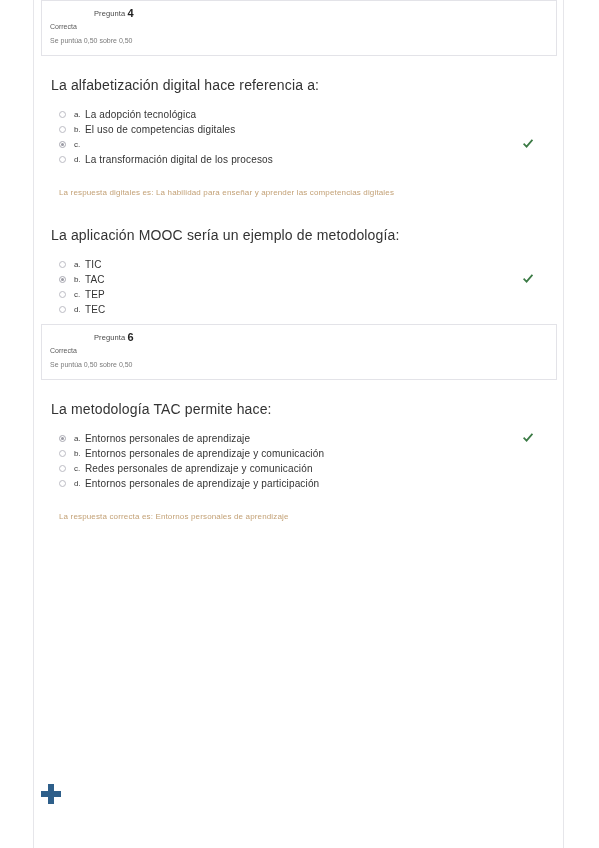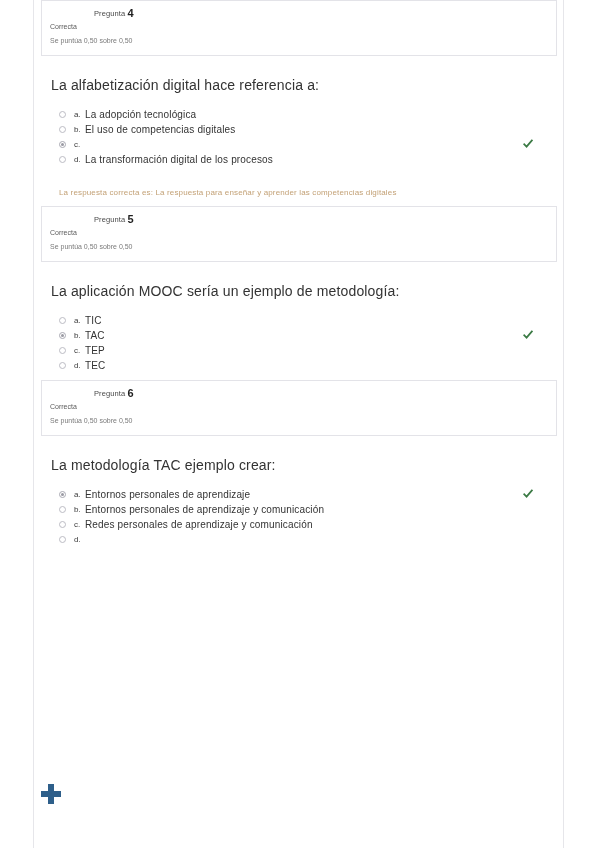--- a/index.html
+++ b/index.html
@@ -210,29 +210,24 @@
                 <path d="M1.5 6.3 L4.3 9.2 L10.6 1.8" fill="none" stroke="currentColor" stroke-width="2.1" stroke-linecap="square" stroke-linejoin="miter"></path>
               </svg>
             </span>
           </div>
           <div class="answer-row">
             <span class="radio"></span>
             <span class="answer-letter">d.</span>
             <span class="answer-text">La transformación digital de los procesos</span>
           </div>
         </div>
-        <div class="feedback">La respuesta correcta es: La respuesta para enseñar y aprender las competencias digitales</div>
+        <div class="feedback">La respuesta digitales es: La habilidad para enseñar y aprender las competencias digitales</div>
       </div>
     </div>
     <div class="question">
-      <div class="q-header">
-        <div class="q-number"><span>Pregunta</span> <span class="num">5</span></div>
-        <div class="q-state">Correcta</div>
-        <div class="q-grade">Se puntúa 0,50 sobre 0,50</div>
-      </div>
       <div class="q-body">
         <div class="q-text">La aplicación MOOC sería un ejemplo de metodología:</div>
         <div class="answers">
           <div class="answer-row">
             <span class="radio"></span>
             <span class="answer-letter">a.</span>
             <span class="answer-text">TIC</span>
           </div>
           <div class="answer-row">
             <span class="radio checked"></span>
@@ -257,21 +252,21 @@
         </div>
       </div>
     </div>
     <div class="question">
       <div class="q-header">
         <div class="q-number"><span>Pregunta</span> <span class="num">6</span></div>
         <div class="q-state">Correcta</div>
         <div class="q-grade">Se puntúa 0,50 sobre 0,50</div>
       </div>
       <div class="q-body">
-        <div class="q-text">La metodología TAC ejemplo crear:</div>
+        <div class="q-text">La metodología TAC permite hace:</div>
         <div class="answers">
           <div class="answer-row">
             <span class="radio checked"></span>
             <span class="answer-letter">a.</span>
             <span class="answer-text">Entornos personales de aprendizaje</span>
             <span class="check-icon">
               <svg viewBox="0 0 12 12" width="10" height="10" aria-hidden="true">
                 <path d="M1.5 6.3 L4.3 9.2 L10.6 1.8" fill="none" stroke="currentColor" stroke-width="2.1" stroke-linecap="square" stroke-linejoin="miter"></path>
               </svg>
             </span>
@@ -282,22 +277,24 @@
             <span class="answer-text">Entornos personales de aprendizaje y comunicación</span>
           </div>
           <div class="answer-row">
             <span class="radio"></span>
             <span class="answer-letter">c.</span>
             <span class="answer-text">Redes personales de aprendizaje y comunicación</span>
           </div>
           <div class="answer-row">
             <span class="radio"></span>
             <span class="answer-letter">d.</span>
+            <span class="answer-text">Entornos personales de aprendizaje y participación</span>
           </div>
         </div>
+        <div class="feedback">La respuesta correcta es: Entornos personales de aprendizaje</div>
       </div>
     </div>
   </div>
 
 <div class="add-button">
   <span class="bar-h"></span>
   <span class="bar-v"></span>
 </div>
 
 </body></html>

